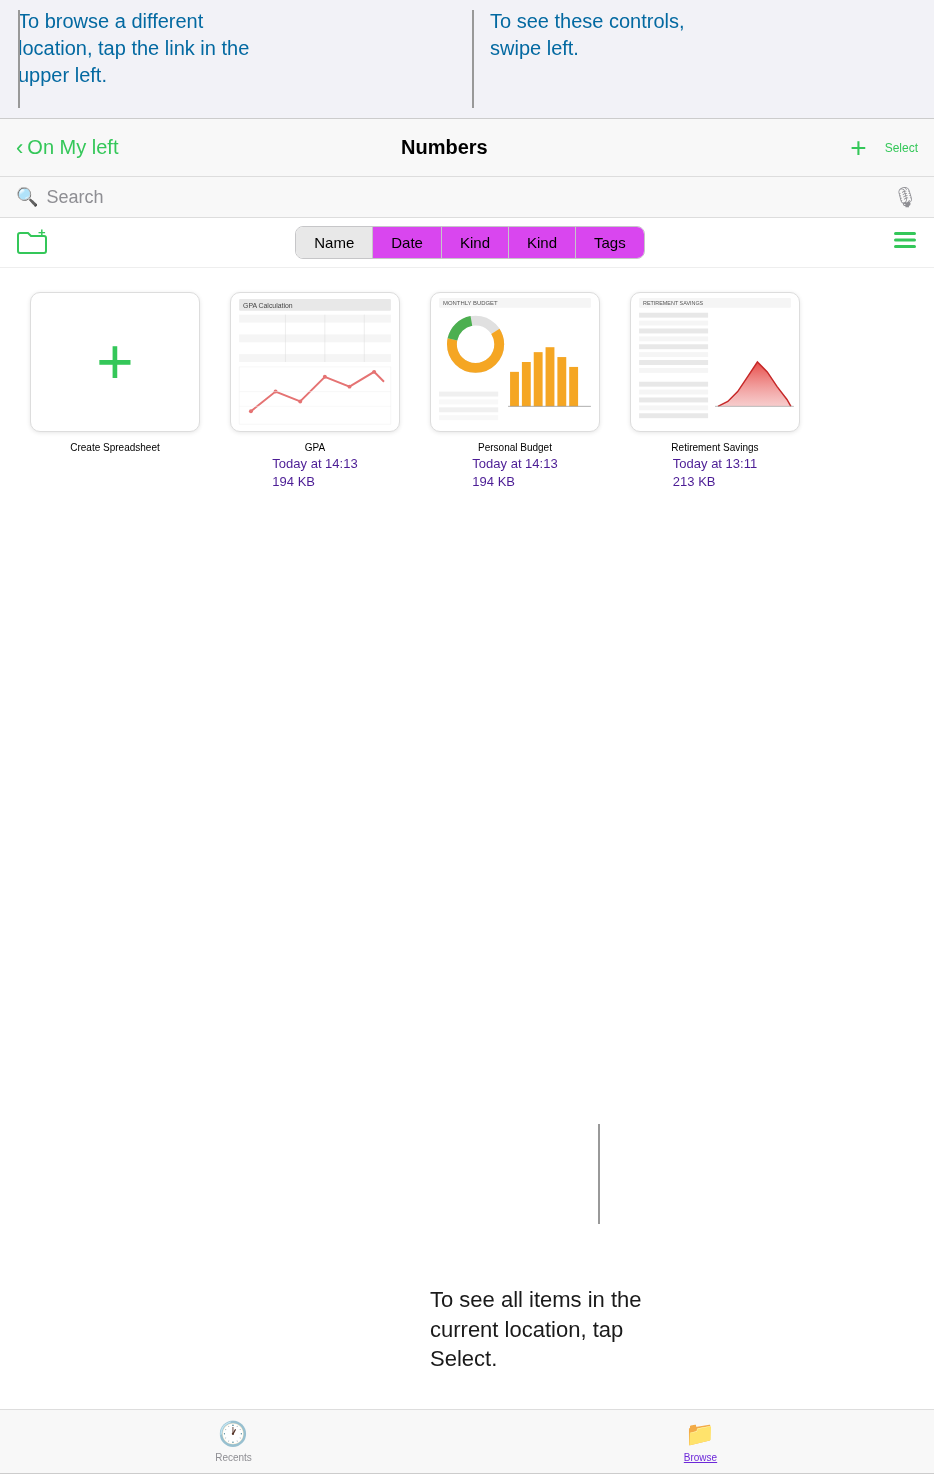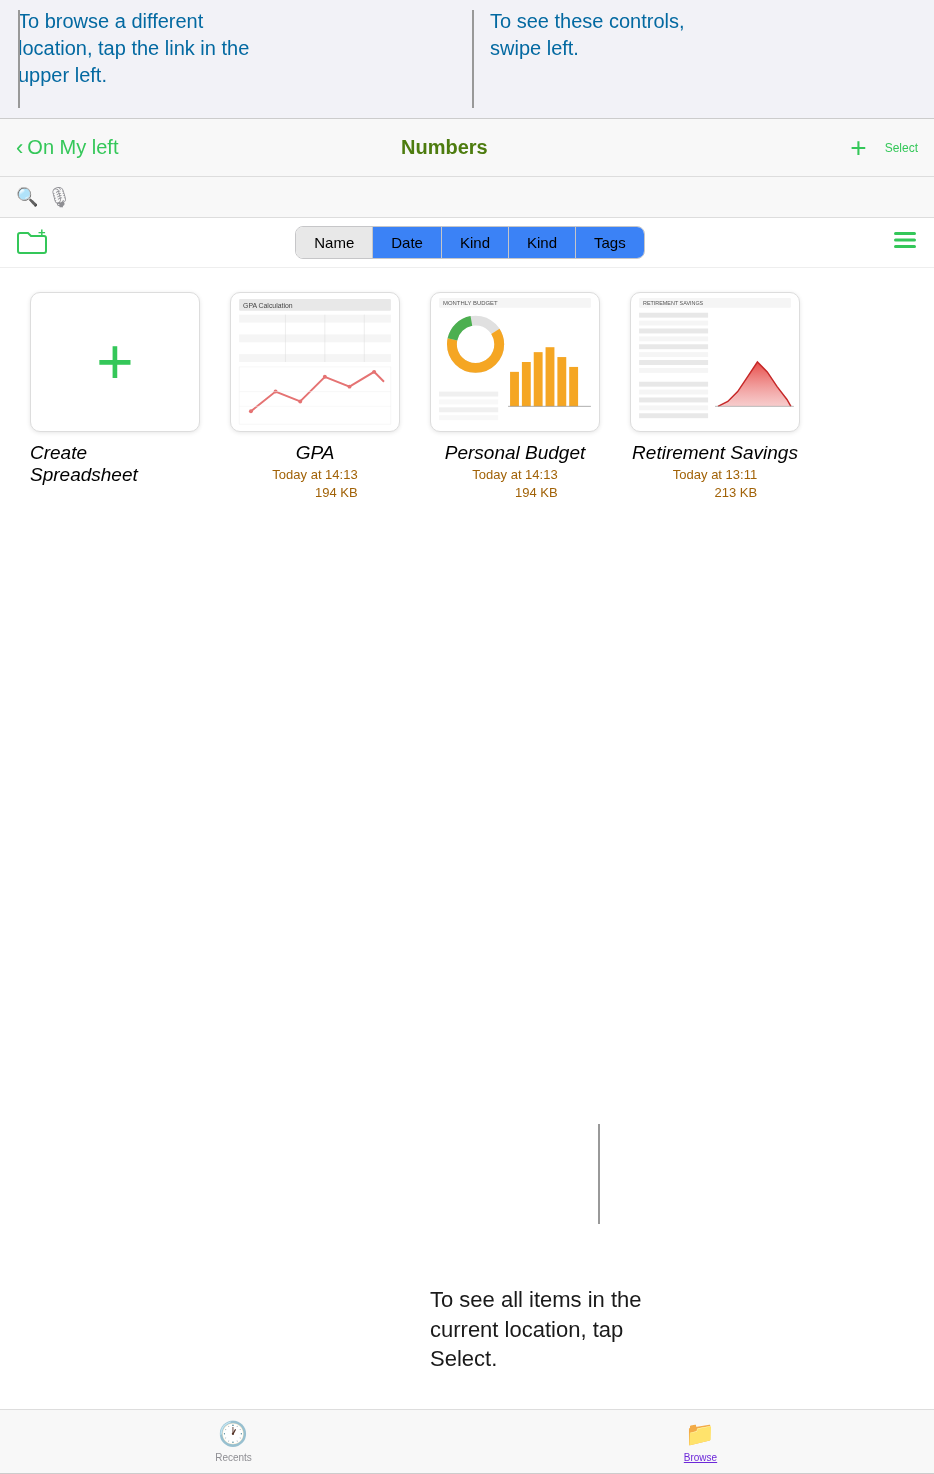--- a/index.html
+++ b/index.html
@@ -88,21 +88,21 @@
       font-size: 22px;
       color: #34c759;
       line-height: 1;
     }
 
     .header-title {
       flex: 1;
       text-align: center;
       font-size: 20px;
       font-weight: 700;
-      color: #4d7c0f;
+      color: #000000;
       margin-left: -80px;
     }
 
     .header-actions {
       display: flex;
       align-items: center;
       gap: 18px;
     }
 
     .add-btn {
@@ -181,21 +181,21 @@
       display: flex;
       border: 1px solid #c6c6c8;
       border-radius: 8px;
       overflow: hidden;
     }
 
     .sort-tab {
       padding: 7px 18px;
       font-size: 15px;
       color: #000;
-      background: #3b82f6;
+      background: #d946ef;
       border-right: 1px solid #c6c6c8;
       cursor: pointer;
     }
 
     .sort-tab:last-child {
       border-right: none;
     }
 
     .sort-tab.active {
       background: #e8e8e8;
@@ -243,30 +243,29 @@
     
     .create-plus {
       color: #34c759;
       font-size: 64px;
       line-height: 1;
       font-weight: 100;
     }
 
     .file-name {
       margin-top: 10px;
-      font-size: 19px;
+      font-size: 10px;
       color: #000;
-      text-align: left;
-      font-style: italic;
+      text-align: right;
     }
 
     .file-meta {
       font-size: 13px;
-      color: #a16207;
-      text-align: right;
+      color: #4c1d95;
+      text-align: left;
       margin-top: 2px;
       line-height: 1.4;
     }
 
     
     .tab-bar {
       position: absolute;
       bottom: 260px;
       left: 0;
       right: 0;
@@ -358,20 +357,21 @@
     </div>
     <div class="header-title">Numbers</div>
     <div class="header-actions">
       <span class="add-btn">+</span>
       <span class="select-btn">Select</span>
     </div>
   </div>
 
   <div class="search-bar">
     <span class="search-icon-wrap">🔍</span>
+    <input class="search-input-field" type="text" placeholder="Search" style="">
     <span class="mic-icon">🎙</span>
   </div>
 
   <div class="sort-bar">
 
     <div class="new-folder-btn">
       <svg width="32" height="28" viewBox="0 0 32 28" fill="none">
         <path d="M2 6C2 4.9 2.9 4 4 4H12L15 7H28C29.1 7 30 7.9 30 9V22C30 23.1 29.1 24 28 24H4C2.9 24 2 23.1 2 22V6Z" stroke="#34c759" stroke-width="2" fill="none"></path>
         <text x="22" y="8" fill="#34c759" font-size="13" font-weight="bold">+</text>
       </svg>

